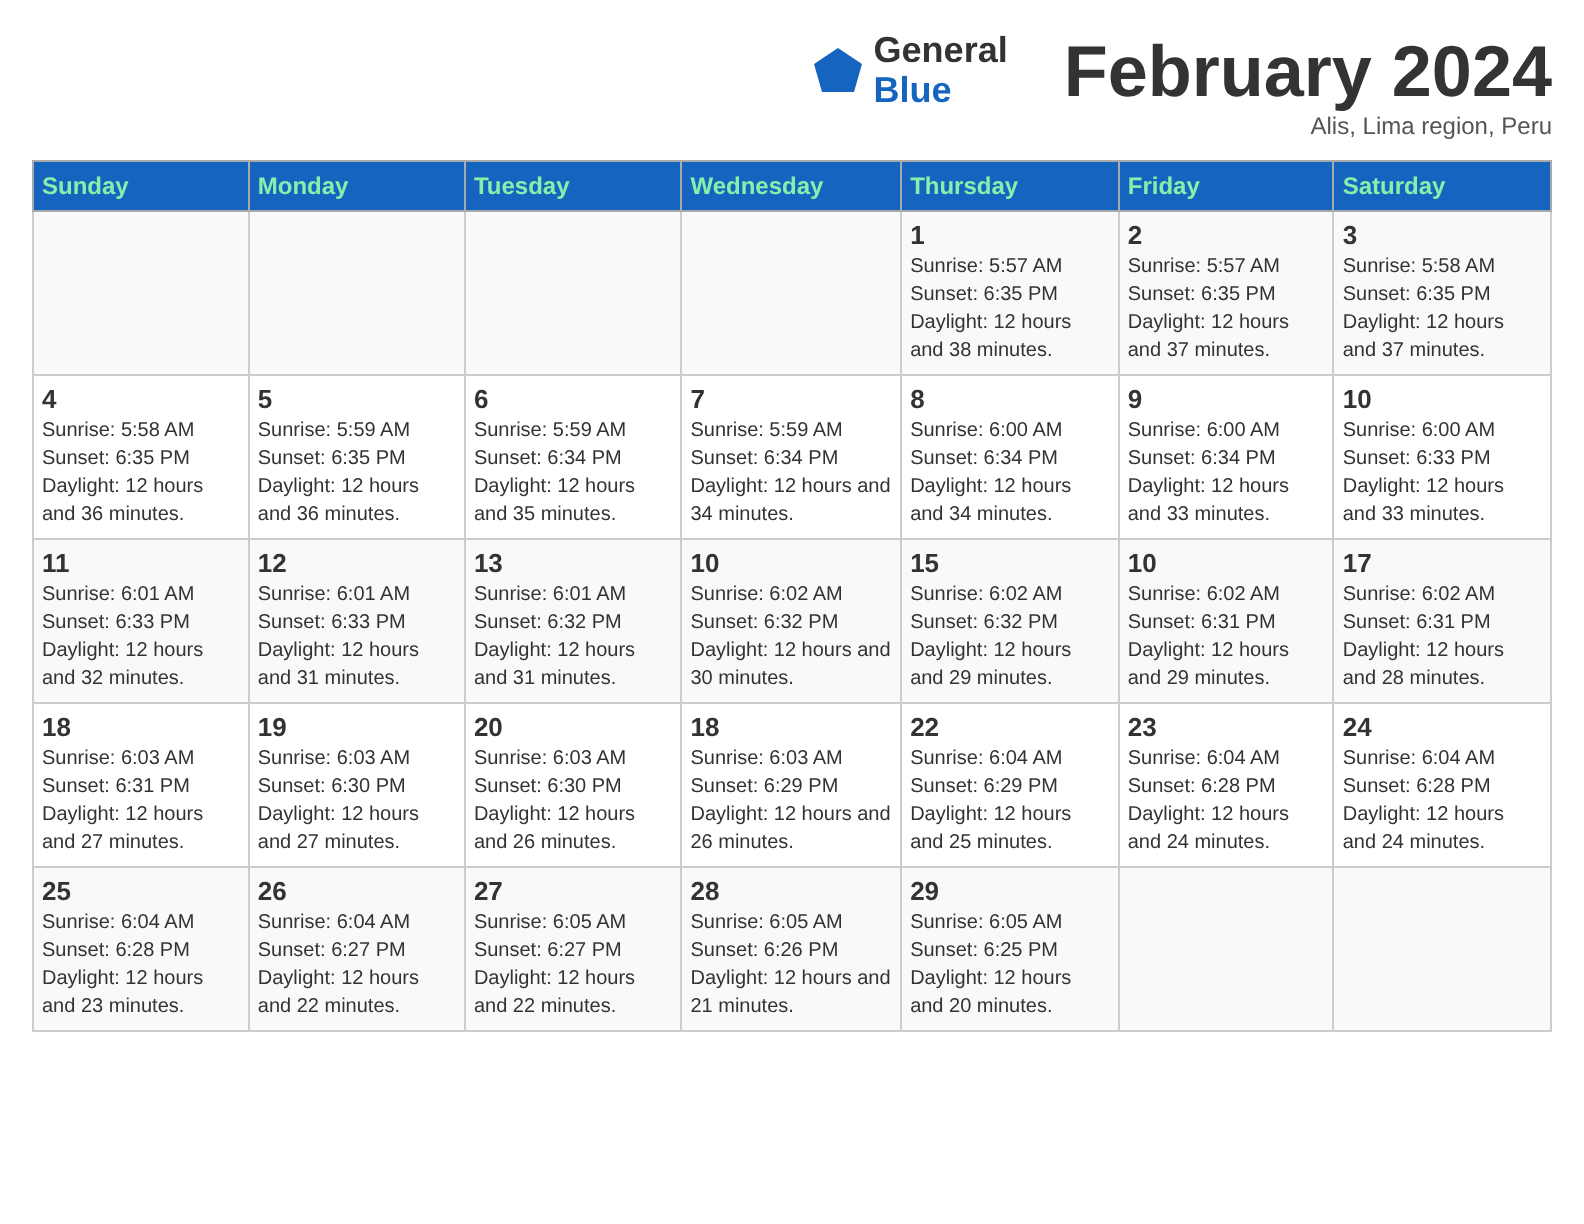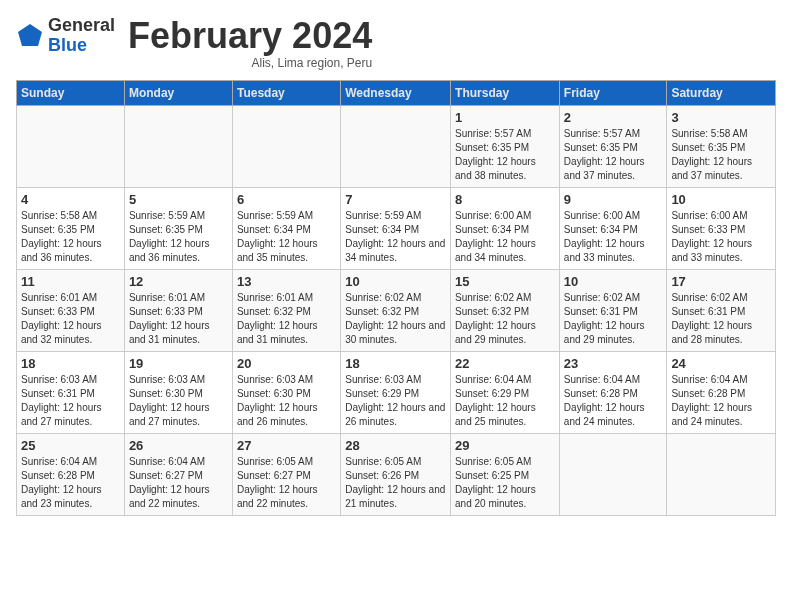--- a/index.html
+++ b/index.html
@@ -5,62 +5,62 @@
     * { box-sizing: border-box; margin: 0; padding: 0; }
     body {
       font-family: Arial, sans-serif;
       background: #fff;
       width: 792px;
       min-height: 612px;
       padding: 16px;
     }
     .header {
       display: flex;
-      justify-content: flex-start;
+      justify-content: flex-end;
       align-items: flex-start;
       margin-bottom: 10px;
+      gap: 28px;
     }
     .logo {
       display: flex;
       align-items: center;
       gap: 4px;
     }
     .logo-text {
       font-size: 18px;
       font-weight: bold;
       line-height: 1.1;
     }
     .logo-general { color: #333; }
     .logo-blue { color: #1565c0; }
     .logo-icon {
       width: 28px;
       height: 28px;
     }
     .title-block {
       text-align: right;
-      margin-left: 13px;
     }
     .calendar-title {
       font-size: 36px;
       font-weight: bold;
       color: #333;
       line-height: 1.1;
     }
     .calendar-subtitle {
       font-size: 12px;
       color: #555;
     }
     table {
       width: 100%;
       border-collapse: collapse;
       font-size: 11px;
     }
     thead tr th {
       background-color: #1565c0;
-      color: #e5e5e5;
+      color: #86efac;
       padding: 5px 4px;
       font-size: 12px;
       font-weight: bold;
       border: 1px solid #aaa;
       text-align: left;
     }
     tbody tr td {
       border: 1px solid #ccc;
       vertical-align: top;
       padding: 4px;

